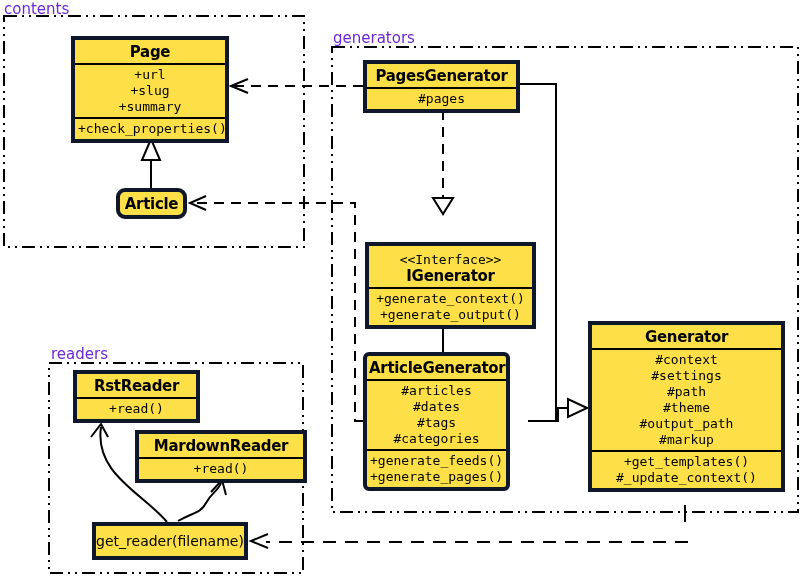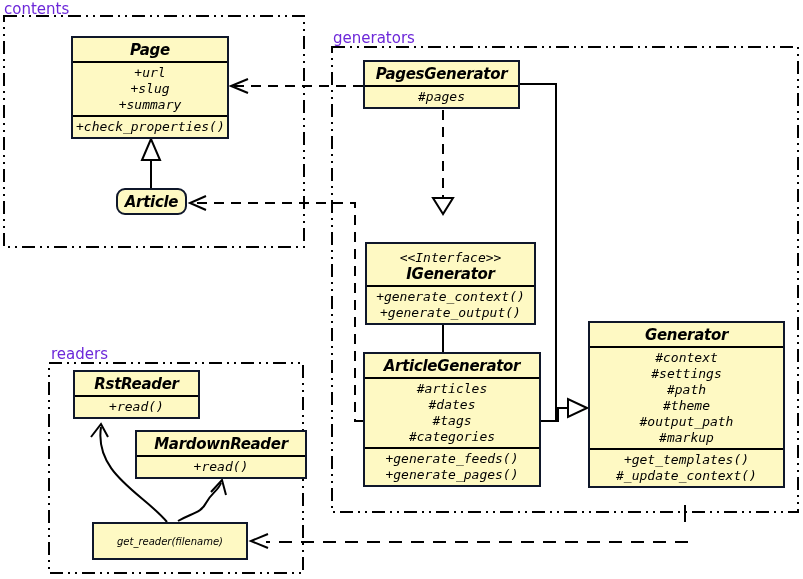--- a/index.html
+++ b/index.html
@@ -14,39 +14,39 @@
   .solid  { fill:none; stroke:#000; stroke-width:2; }
   .dashed { fill:none; stroke:#000; stroke-width:2; stroke-dasharray:10 7; }
   .dashed-long { fill:none; stroke:#000; stroke-width:2; stroke-dasharray:13 9; }
   .tri { fill:#ffffff; stroke:#000; stroke-width:2; stroke-linejoin:miter; }
   .pkg-label {
     position:absolute; z-index:1; font-size:15px; line-height:15px;
     font-family:"DejaVu Sans", sans-serif; color:#6d28d9;
   }
   .cls {
     position:absolute; z-index:2; box-sizing:border-box;
-    background:#fef9c3; border:2px solid #0f172a;font-style:italic;
+    background:#fde047; border:4px solid #0f172a;
   }
   .cls-title {
     text-align:center; font-weight:bold; font-size:15px; line-height:18px;
     padding:3px 2px 2px 2px; white-space:nowrap; letter-spacing:-0.3px;
   }
   .stereotype {
     text-align:center; font-weight:normal; letter-spacing:0;
     font-family:"DejaVu Sans Mono", monospace; font-size:13px; line-height:15px;
     padding-top:3px;
   }
   .compartment {
     border-top:2px solid #000; padding:2px 3px;
     font-family:"DejaVu Sans Mono", monospace; font-size:13px;
   }
   .member { line-height:16px; white-space:pre;text-align:center; }
   .plainbox {
     display:flex; align-items:center; justify-content:center;
-    font-size:10px; letter-spacing:0;
+    font-size:14px; letter-spacing:0;
   }
 </style>
 </head>
 <body>
 
 <svg class="overlay" width="803" height="579" viewBox="0 0 803 579">
 
   <g>
     <rect class="pkg-rect" x="4" y="16" width="300" height="231"></rect>
   </g>
@@ -136,21 +136,21 @@
   <div class="cls-title">
     <div class="stereotype">&lt;&lt;Interface&gt;&gt;</div>
     <div>IGenerator</div>
   </div>
   <div class="compartment">
     <div class="member">+generate_context()</div>
     <div class="member">+generate_output()</div>
   </div>
 </div>
 
-<div class="cls" style="left:363px; top:352px; width:178px;">
+<div class="cls" style="left:363px; top:352px; width:147px;border-radius:6px;">
   <div class="cls-title">ArticleGenerator</div>
   <div class="compartment">
     <div class="member">#articles</div>
     <div class="member">#dates</div>
     <div class="member">#tags</div>
     <div class="member">#categories</div>
   </div>
   <div class="compartment">
     <div class="member">+generate_feeds()</div>
     <div class="member">+generate_pages()</div>

